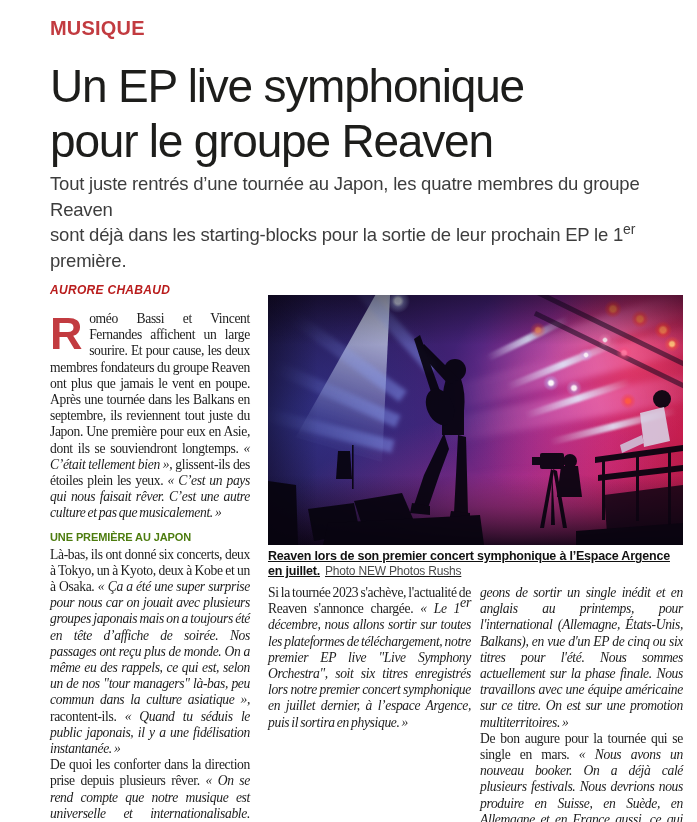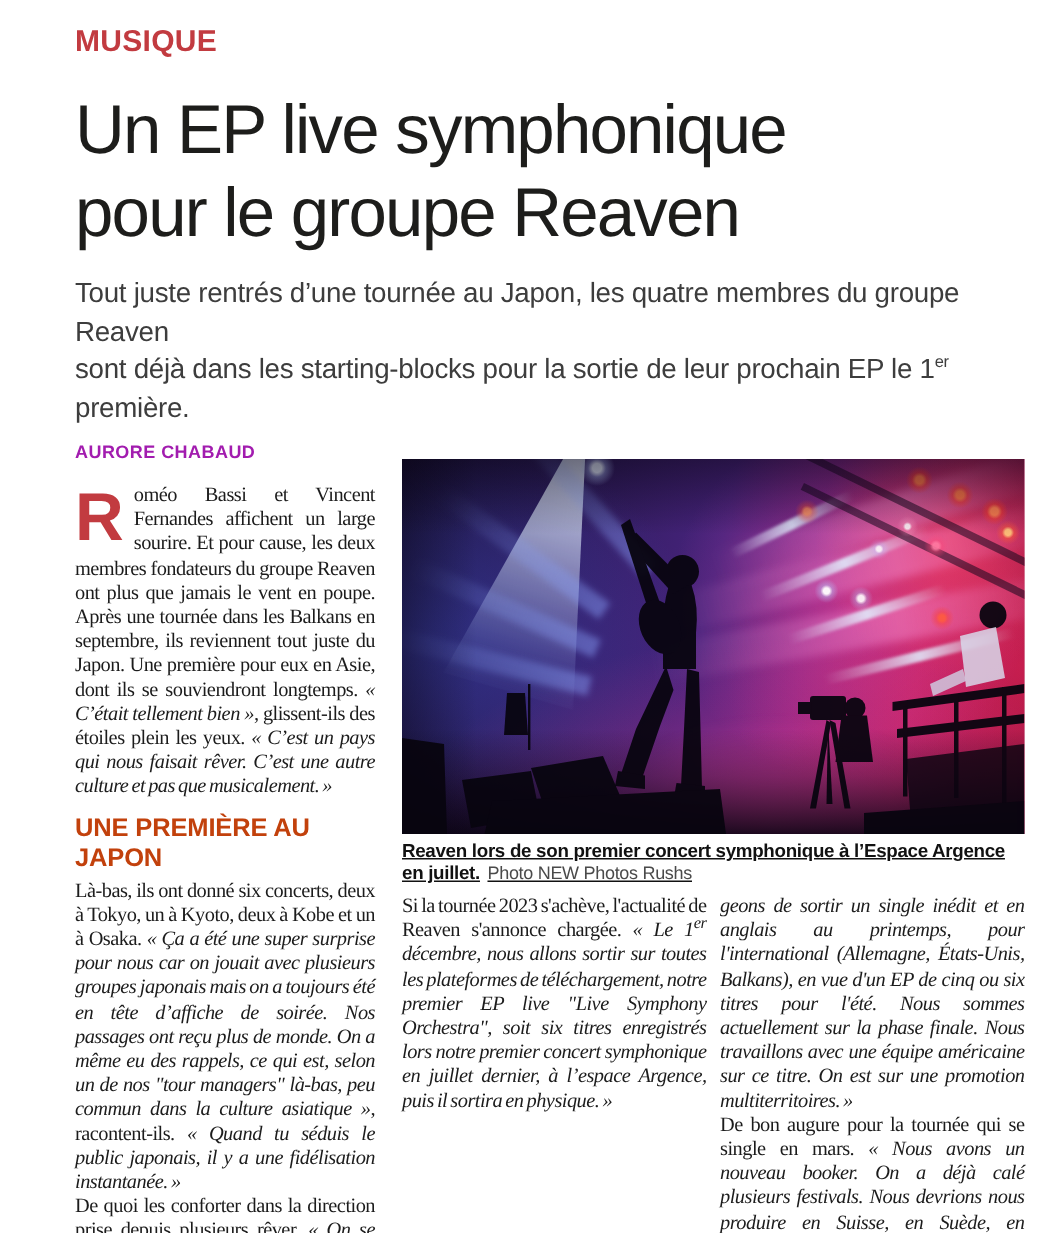--- a/index.html
+++ b/index.html
@@ -4,43 +4,43 @@
 <style>
   html,body {margin:0; padding:0; background:#ffffff;}
   body {width:697px; height:822px; overflow:hidden;
         font-family:"Liberation Serif", serif; color:#1c1c1c;}
   .page {padding:17px 14px 15px 50px; box-sizing:border-box; width:697px; height:822px; overflow:hidden;}
 
   .kicker {font-family:"Liberation Sans", sans-serif; font-weight:700; font-size:20px;
            line-height:22px; color:#c23b40; letter-spacing:.2px;}
 
   .headline {font-family:"Liberation Sans", sans-serif; font-weight:400; font-size:46px;
-             line-height:55px; letter-spacing:-1.2px; color:#1d1d1b; margin:20px 0 13px;
+             line-height:55px; letter-spacing:-1.2px; color:#1d1d1b; margin:20px 0 2px;
              white-space:pre-line;}
 
   .standfirst {font-family:Liberation Sans, sans-serif; font-size:18.5px; line-height:25.5px;
                color:#3d3d3d; letter-spacing:-.2px; margin:0 0 10px; white-space:pre-line;}
 
   .body-grid {display:flex; gap:18px;}
   .col-1 {flex:0 0 200px; width:200px;}
   .right-region {flex:0 0 415px; width:415px;}
 
   .byline {font-family:"Liberation Sans", sans-serif; font-size:12px; font-weight:700;
-           color:#a21caf; letter-spacing:.3px; margin:0 0 14px;}
+           color:#b91c1c; letter-spacing:.3px; margin:0 0 14px;font-style:italic;}
 
   .para {margin:0; text-align:justify; font-size:13.6px; line-height:16.2px;
          letter-spacing:-.35px; word-spacing:-1px; color:#1c1c1c;}
   .it {font-style:italic;}
-  sup {font-size:11px; vertical-align:super; line-height:0;}
+  sup {font-size:14px; vertical-align:super; line-height:0;}
 
   .dropcap {float:left; font-family:"Liberation Sans", sans-serif; font-weight:700;
             font-size:45px; line-height:40px; color:#c23b40; padding:3px 7px 0 0;}
 
-  .subhead {font-family:"Liberation Sans", sans-serif; font-weight:700; font-size:17px;
-            color:#c2410c; letter-spacing:-.1px; margin:9px 0 4px;}
+  .subhead {font-family:"Liberation Sans", sans-serif; font-weight:700; font-size:11px;
+            color:#4d7c0f; letter-spacing:-.1px; margin:9px 0 4px;}
 
   figure {margin:12px 0 0; padding:0;}
   .photo {position:relative; width:415px; height:250px; overflow:hidden;
           background:
             radial-gradient(circle 90px at 88% 22%, rgba(255,70,90,.55), transparent 100%),
             radial-gradient(circle 120px at 72% 38%, rgba(255,80,180,.40), transparent 100%),
             radial-gradient(ellipse 180px 140px at 4% 48%, rgba(70,90,230,.40), transparent 100%),
             radial-gradient(ellipse 240px 130px at 58% 100%, rgba(255,60,150,.45), transparent 100%),
             radial-gradient(ellipse 200px 150px at 100% 55%, rgba(255,40,90,.50), transparent 100%),
             linear-gradient(102deg,#181034 0%,#2e1c5c 25%,#47237c 48%,#71227f 63%,#9c1f66 80%,#8c1340 96%);}

